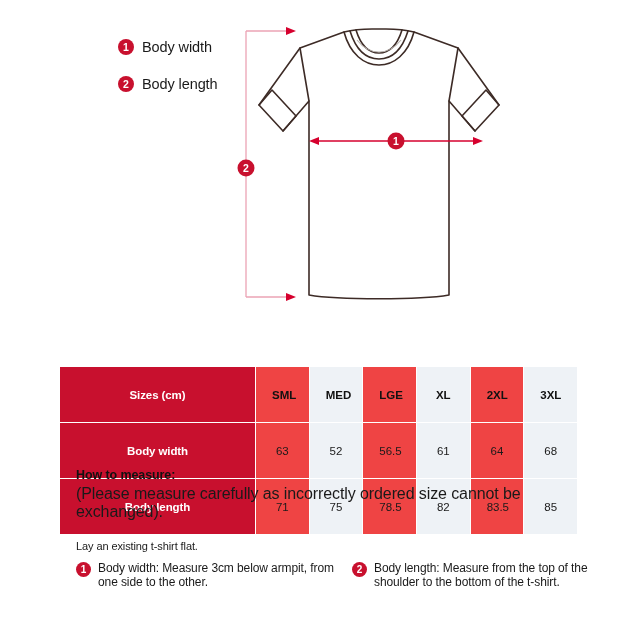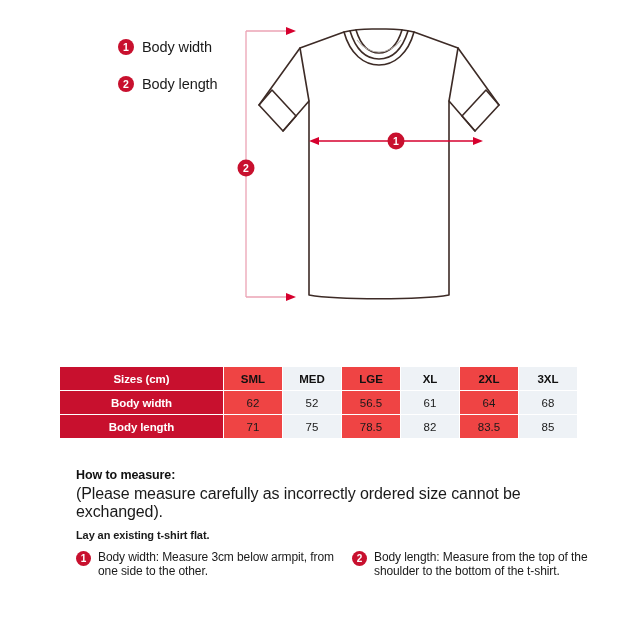--- a/index.html
+++ b/index.html
@@ -42,38 +42,38 @@
     position:absolute;left:59px;top:366px;
     width:519px;
     border-collapse:separate;border-spacing:1px 1px;
     table-layout:fixed;
   }
   .size-table td{
     height:23px;
     text-align:center;
     vertical-align:middle;
     font-size:11.5px;
-    padding:0;
+    padding:16px;
   }
   .size-table td.rowhead{
     background:#c8102e;color:#ffffff;font-weight:bold;
     width:163px;letter-spacing:-0.1px;font-size:11.5px;
   }
   .size-table td.c-pink{background:#ef4444;}
   .size-table td.c-grey{background:#eef2f6;margin-top:28px;}
   .size-table tr.headrow td.c-pink,
   .size-table tr.headrow td.c-grey{font-weight:bold;font-size:11.5px;color:#111;}
   .size-table tr.datarow td.c-pink,
   .size-table tr.datarow td.c-grey{font-weight:normal;color:#1a1a1a;}
 
   
   .howto{position:absolute;left:76px;top:468px;width:520px;}
   .howto-title{font-size:12.5px;font-weight:bold;color:#111;letter-spacing:-0.1px;}
   .howto-note{font-size:16px;color:#1a1a1a;margin-top:3px;letter-spacing:-0.1px;}
-  .howto-lay{font-size:11px;color:#1a1a1a;margin-top:8px;letter-spacing:-0.1px;font-weight:bold;}
+  .howto-lay{font-size:11px;color:#1a1a1a;margin-top:19px;letter-spacing:-0.1px;}
 
   .steps{display:flex;margin-top:9px;}
   .step{display:flex;align-items:flex-start;}
   .step.one{width:276px;}
   .step.two{width:244px;}
   .step .badge{margin-top:1px;width:15px;height:15px;font-size:10px;}
   .step-text{margin-left:7px;font-size:12px;line-height:14px;color:#1a1a1a;letter-spacing:-0.1px;}
 </style>
 </head>
 <body>
@@ -160,21 +160,21 @@
         <td class="rowhead">Sizes (cm)</td>
         <td class="c-pink">SML</td>
         <td class="c-grey">MED</td>
         <td class="c-pink">LGE</td>
         <td class="c-grey">XL</td>
         <td class="c-pink">2XL</td>
         <td class="c-grey">3XL</td>
       </tr>
       <tr class="datarow">
         <td class="rowhead">Body width</td>
-        <td class="c-pink">62</td>
+        <td class="c-pink">63</td>
         <td class="c-grey">52</td>
         <td class="c-pink">56.5</td>
         <td class="c-grey">61</td>
         <td class="c-pink">64</td>
         <td class="c-grey">68</td>
       </tr>
       <tr class="datarow">
         <td class="rowhead">Body length</td>
         <td class="c-pink">71</td>
         <td class="c-grey">75</td>

